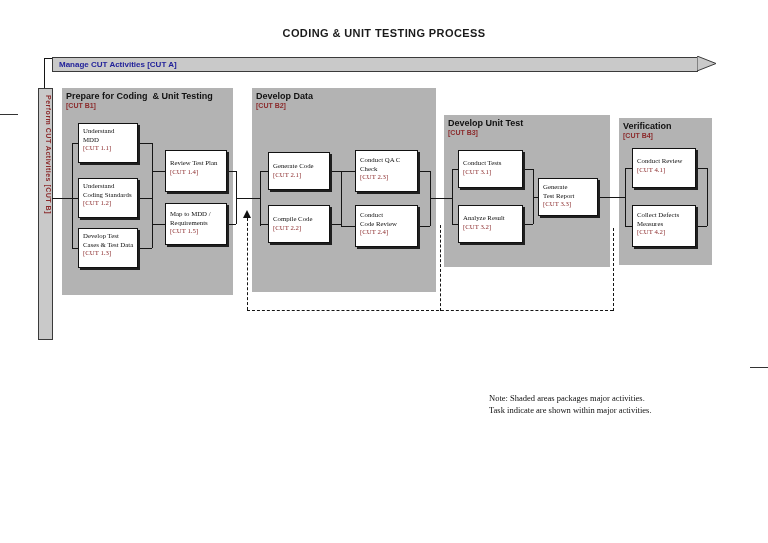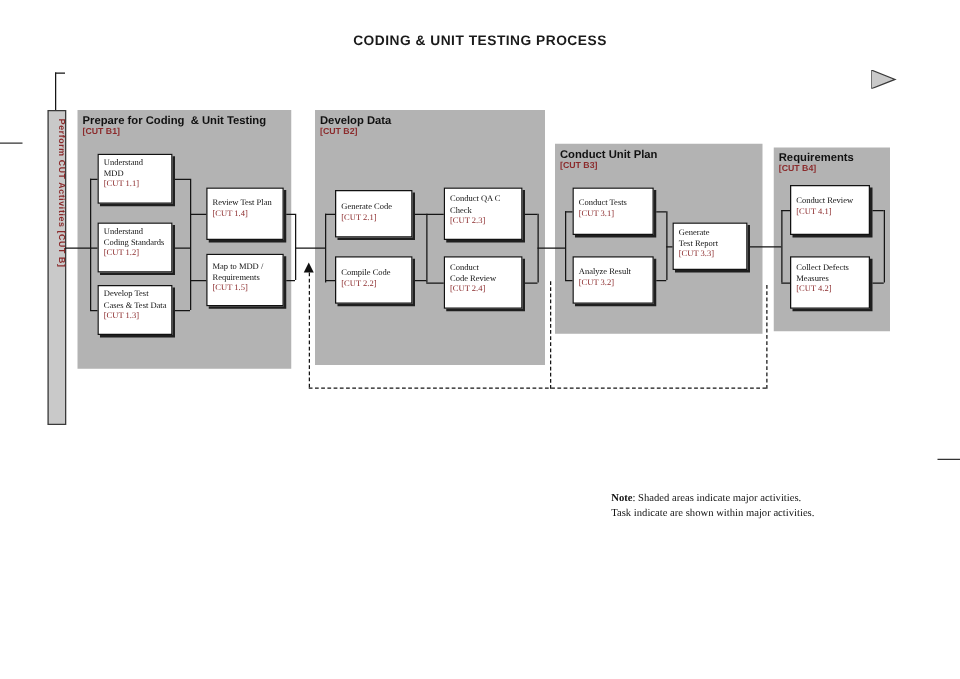--- a/index.html
+++ b/index.html
@@ -45,29 +45,32 @@
   .arrow-up{position:absolute;width:0;height:0;
     border-left:4.5px solid transparent;border-right:4.5px solid transparent;
     border-bottom:8px solid #111;}
 
   
   .tick{position:absolute;height:0;border-top:1.5px solid #333;}
 
   
   .note{position:absolute;left:489px;top:392px;width:230px;
     font-family:"Liberation Serif", serif;font-size:8.5px;line-height:12px;color:#111;}
-  .note b{font-weight:bold;}
+  .note b{font-weight:normal;}
 </style>
 </head>
 <body>
 
 <div class="stage">
 
   <div class="page-title">CODING &amp; UNIT TESTING PROCESS</div>
 
+  <div class="hbar-body">
+    <div class="hbar-label">Manage CUT Activities [CUT A]</div>
+  </div>
   <svg class="hbar-tip" width="21" height="15">
     <polygon points="0,0 19,7.5 0,15" fill="#c9c9c9" stroke="#3a3a3a" stroke-width="1"></polygon>
   </svg>
 
   <div class="hl" style="left:44px;top:58px;width:8px;"></div>
   <div class="vl" style="left:44px;top:58px;height:30px;"></div>
 
   <div class="vbar">
     <div class="vbar-label">Perform CUT Activities [CUT B]</div>
   </div>
@@ -82,27 +85,27 @@
     </div>
   </div>
   <div class="area" style="left:252px;top:88px;width:184px;height:204px;">
     <div class="area-head">
       <div class="area-title">Develop Data</div>
       <div class="area-cut">[CUT B2]</div>
     </div>
   </div>
   <div class="area" style="left:444px;top:115px;width:166px;height:152px;">
     <div class="area-head">
-      <div class="area-title">Conduct Unit Plan</div>
+      <div class="area-title">Develop Unit Test</div>
       <div class="area-cut">[CUT B3]</div>
     </div>
   </div>
   <div class="area" style="left:619px;top:118px;width:93px;height:147px;">
     <div class="area-head">
-      <div class="area-title">Requirements</div>
+      <div class="area-title">Verification</div>
       <div class="area-cut">[CUT B4]</div>
     </div>
   </div>
 
   <div class="task" style="left:78px;top:123px;width:60px;height:40px;">
     <div class="task-label">Understand
 MDD</div>
     <div class="task-cut">[CUT 1.1]</div>
   </div>
   <div class="task" style="left:78px;top:178px;width:60px;height:40px;">
@@ -212,17 +215,17 @@
   <div class="hl" style="left:698px;top:226px;width:9px;"></div>
   <div class="vl" style="left:707px;top:168px;height:58px;"></div>
 
   <div class="vd" style="left:440px;top:225px;height:86px;"></div>
   <div class="vd" style="left:613px;top:228px;height:83px;"></div>
   <div class="hd" style="left:247px;top:310px;width:366px;"></div>
   <div class="vd" style="left:247px;top:218px;height:92px;"></div>
   <div class="arrow-up" style="left:243px;top:210px;"></div>
 
   <div class="note">
-    <div><b>Note</b><span>: Shaded areas indicate major activities.</span></div>
+    <div><b>Note</b><span>: Shaded areas packages major activities.</span></div>
     <div>Task indicate are shown within major activities.</div>
   </div>
 
 </div>
 
 </body></html>

